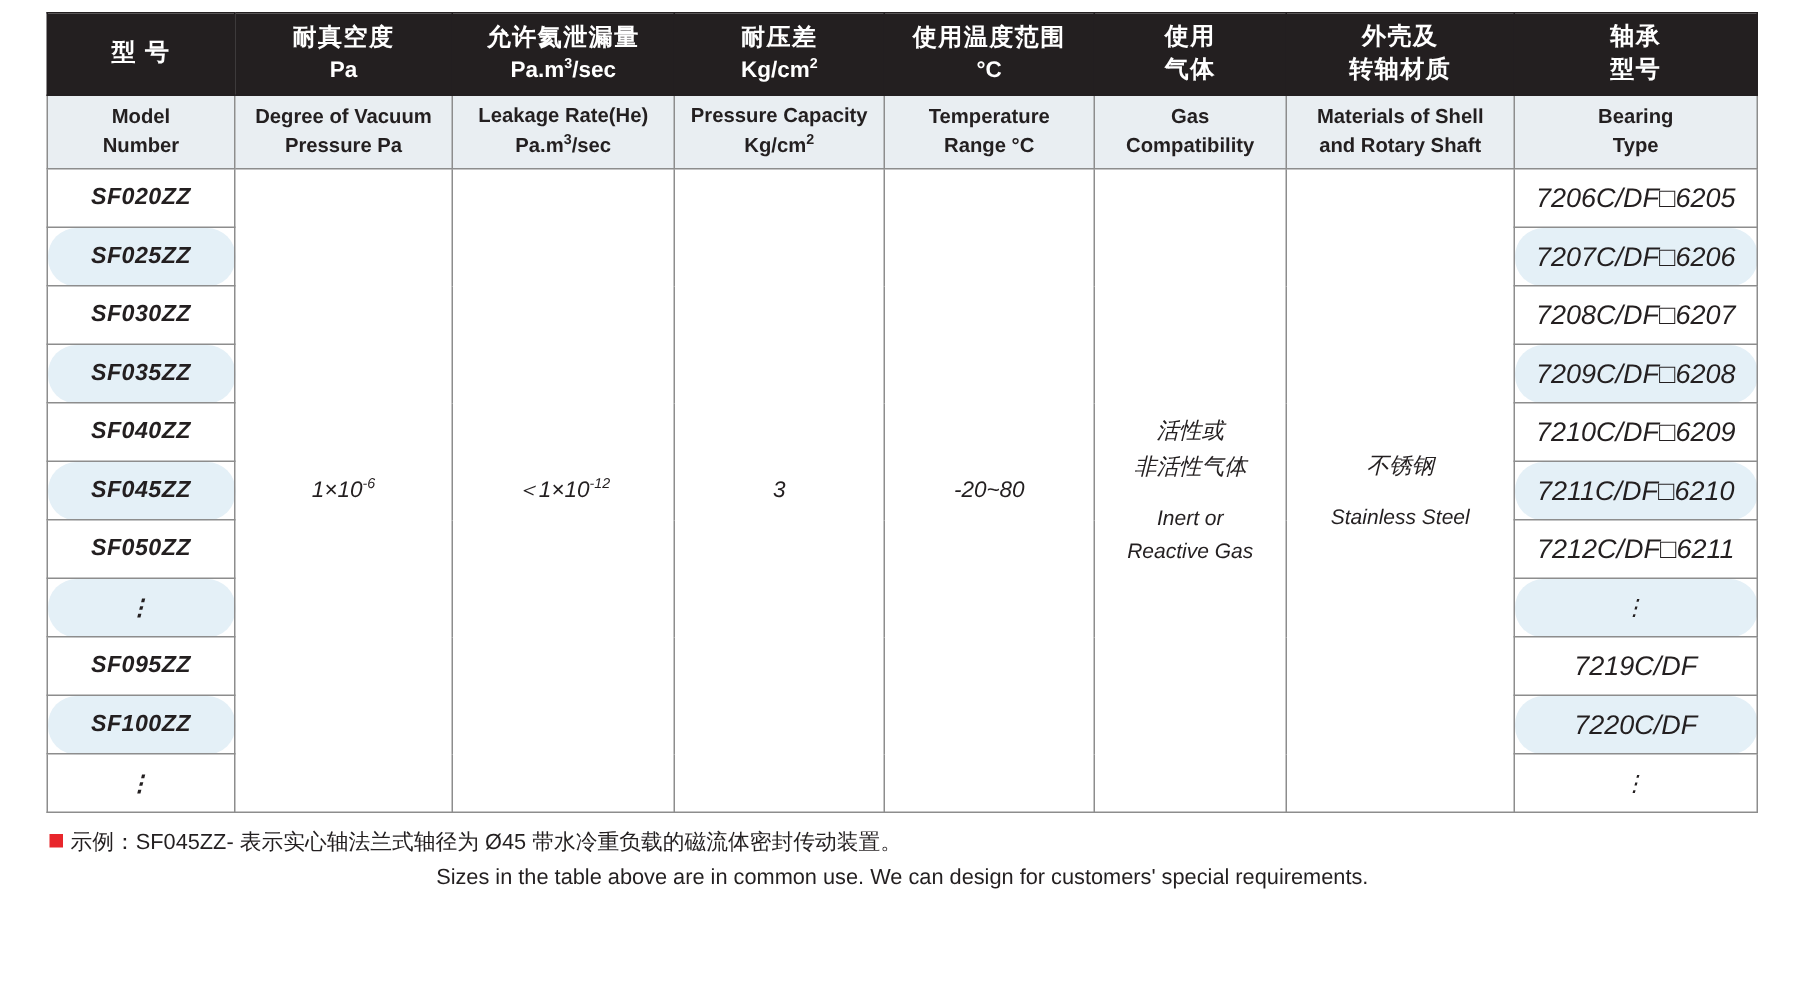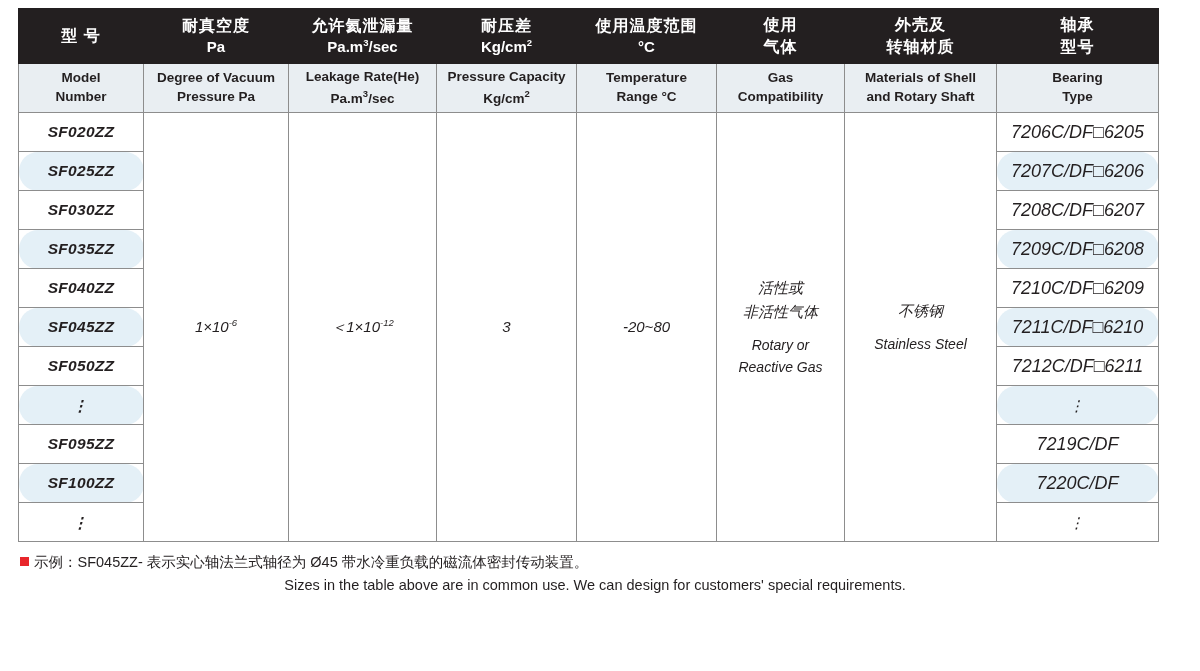--- a/index.html
+++ b/index.html
@@ -12,21 +12,21 @@
     height: 671px;
     font-family: "Liberation Sans", sans-serif;
     color: #231f20;
     overflow: hidden;
   }
   .page {
     position: relative;
     width: 1200px;
     height: 671px;
     box-sizing: border-box;
-    padding: 8px 30px 0 18px;
+    padding: 8px 30px 0 31px;
   }
   table.spec {
     width: 1140px;
     border-collapse: collapse;
     table-layout: fixed;
   }
   table.spec td, table.spec th {
     border: 1px solid #8d8d8d;
     text-align: center;
     vertical-align: middle;
@@ -230,21 +230,21 @@
         </td>
         <td class="mid white" rowspan="11">
           <span>＜</span><span>1</span><span>×10</span><sup>-12</sup>
         </td>
         <td class="mid white" rowspan="11">3</td>
         <td class="mid white" rowspan="11">-20~80</td>
         <td class="mid white" rowspan="11">
           <div class="cn">活性或</div>
           <div class="cn">非活性气体</div>
           <span class="gap"></span>
-          <div class="en">Rotary or</div>
+          <div class="en">Inert or</div>
           <div class="en">Reactive Gas</div>
         </td>
         <td class="mid white" rowspan="11">
           <div class="cn">不锈钢</div>
           <span class="gap"></span>
           <div class="en">Stainless Steel</div>
         </td>
         <td class="bearing white">7206C/DF□6205</td>
       </tr>
       <tr>

